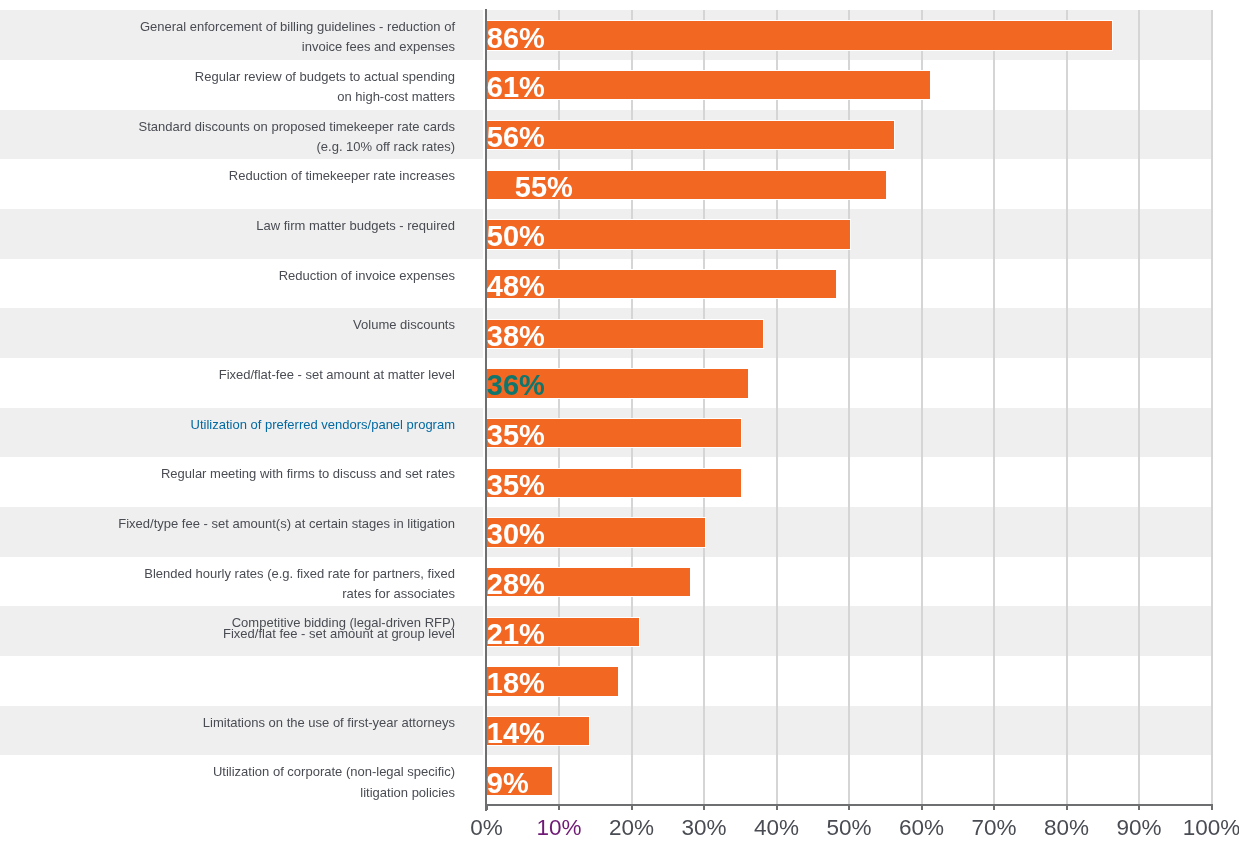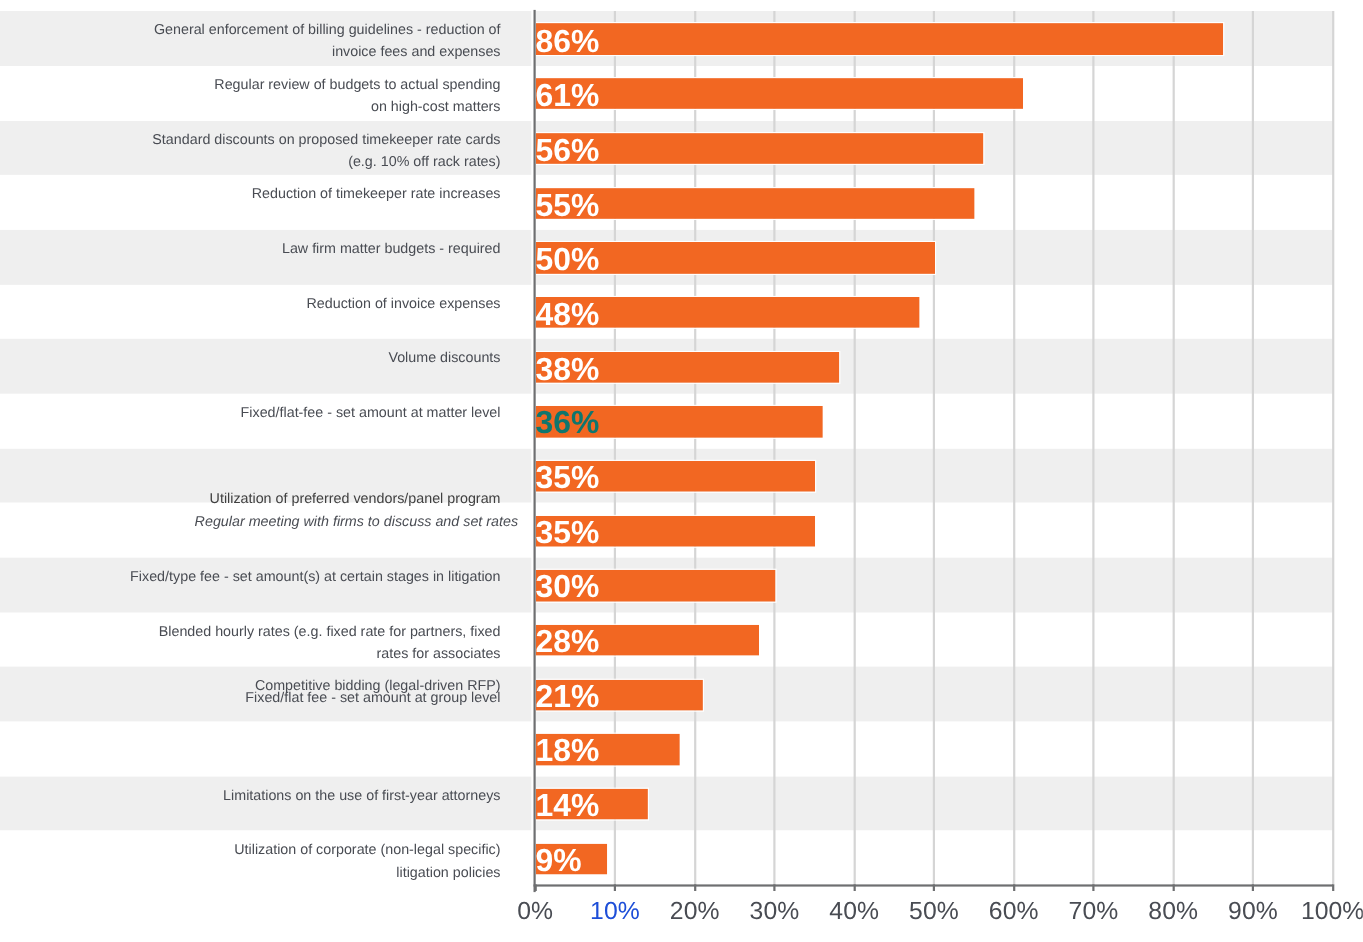--- a/index.html
+++ b/index.html
@@ -78,38 +78,38 @@
     </div>
   <div id="labels">
       <div class="cat-label" style="left: 0px; width: 455px; top: 17.2px; color: rgb(73, 76, 83);"><div class="cat-line">General enforcement of billing guidelines - reduction of</div><div class="cat-line">invoice fees and expenses</div></div>
       <div class="cat-label" style="left: 0px; width: 455px; top: 66.8812px; color: rgb(73, 76, 83);"><div class="cat-line">Regular review of budgets to actual spending</div><div class="cat-line">on high-cost matters</div></div>
       <div class="cat-label" style="left: 0px; width: 455px; top: 116.562px; color: rgb(73, 76, 83);"><div class="cat-line">Standard discounts on proposed timekeeper rate cards</div><div class="cat-line">(e.g. 10% off rack rates)</div></div>
       <div class="cat-label" style="left: 0px; width: 455px; top: 166.244px; color: rgb(73, 76, 83);"><div class="cat-line">Reduction of timekeeper rate increases</div></div>
       <div class="cat-label" style="left: 0px; width: 455px; top: 215.925px; color: rgb(73, 76, 83);"><div class="cat-line">Law firm matter budgets - required</div></div>
       <div class="cat-label" style="left: 0px; width: 455px; top: 265.606px; color: rgb(73, 76, 83);"><div class="cat-line">Reduction of invoice expenses</div></div>
       <div class="cat-label" style="left: 0px; width: 455px; top: 315.287px; color: rgb(73, 76, 83);"><div class="cat-line">Volume discounts</div></div>
       <div class="cat-label" style="left: 0px; width: 455px; top: 364.969px; color: rgb(73, 76, 83);"><div class="cat-line">Fixed/flat-fee - set amount at matter level</div></div>
-      <div class="cat-label" style="left: 0px; width: 455px; top: 414.65px; color: #404040; margin-top: 28px;"><div class="cat-line">Utilization of preferred vendors/panel program</div></div>
-      <div class="cat-label" style="left: 16px; width: 455px; top: 464.331px; color: rgb(73, 76, 83); font-style: italic;"><div class="cat-line">Regular meeting with firms to discuss and set rates</div></div>
+      <div class="cat-label" style="left: 0px; width: 455px; top: 414.65px; color: #0369a1;"><div class="cat-line">Utilization of preferred vendors/panel program</div></div>
+      <div class="cat-label" style="left: 0px; width: 455px; top: 464.331px; color: rgb(73, 76, 83);"><div class="cat-line">Regular meeting with firms to discuss and set rates</div></div>
       <div class="cat-label" style="left: 0px; width: 455px; top: 514.013px; color: rgb(73, 76, 83);"><div class="cat-line">Fixed/type fee - set amount(s) at certain stages in litigation</div></div>
       <div class="cat-label" style="left: 0px; width: 455px; top: 563.694px; color: rgb(73, 76, 83);"><div class="cat-line">Blended hourly rates (e.g. fixed rate for partners, fixed</div><div class="cat-line">rates for associates</div></div>
       <div class="cat-label" style="left: 0px; width: 455px; top: 613.375px; color: rgb(73, 76, 83);"><div class="cat-line">Competitive bidding (legal-driven RFP)</div></div>
       <div class="cat-label" style="left: 0px; width: 455px; top: 624px; color: rgb(73, 76, 83);"><div class="cat-line">Fixed/flat fee - set amount at group level</div></div>
       <div class="cat-label" style="left: 0px; width: 455px; top: 712.737px; color: rgb(73, 76, 83);"><div class="cat-line">Limitations on the use of first-year attorneys</div></div>
       <div class="cat-label" style="left: 0px; width: 455px; top: 762.419px; color: rgb(73, 76, 83);"><div class="cat-line">Utilization of corporate (non-legal specific)</div><div class="cat-line">litigation policies</div></div>
     </div>
   <div id="bars">
       <div class="bar" style="left: 486.8px; top: 21.4906px; width: 624.79px; height: 28.3px; background: rgb(242, 103, 34);"></div>
       <div class="bar-value" style="left: 486.8px; width: 616.29px; top: 23.5406px; height: 28.3px; color: rgb(255, 255, 255);">86%</div>
       <div class="bar" style="left: 486.8px; top: 71.1719px; width: 443.165px; height: 28.3px; background: rgb(242, 103, 34);"></div>
       <div class="bar-value" style="left: 486.8px; width: 434.665px; top: 73.2219px; height: 28.3px; color: rgb(255, 255, 255);">61%</div>
       <div class="bar" style="left: 486.8px; top: 120.853px; width: 406.84px; height: 28.3px; background: rgb(242, 103, 34);"></div>
       <div class="bar-value" style="left: 486.8px; width: 398.34px; top: 122.903px; height: 28.3px; color: rgb(255, 255, 255);">56%</div>
       <div class="bar" style="left: 486.8px; top: 170.534px; width: 399.575px; height: 28.3px; background: rgb(242, 103, 34);"></div>
-      <div class="bar-value" style="left: 486.8px; width: 391.075px; top: 172.584px; height: 28.3px; color: rgb(255, 255, 255);">55%</div>
+      <div class="bar-value" style="left: 486.8px; width: 391.075px; top: 172.584px; height: 28.3px; color: rgb(255, 255, 255); padding-left: 28px;">55%</div>
       <div class="bar" style="left: 486.8px; top: 220.216px; width: 363.25px; height: 28.3px; background: rgb(242, 103, 34);"></div>
       <div class="bar-value" style="left: 486.8px; width: 354.75px; top: 222.266px; height: 28.3px; color: rgb(255, 255, 255);">50%</div>
       <div class="bar" style="left: 486.8px; top: 269.897px; width: 348.72px; height: 28.3px; background: rgb(242, 103, 34);"></div>
       <div class="bar-value" style="left: 486.8px; width: 340.22px; top: 271.947px; height: 28.3px; color: rgb(255, 255, 255);">48%</div>
       <div class="bar" style="left: 486.8px; top: 319.578px; width: 276.07px; height: 28.3px; background: rgb(242, 103, 34);"></div>
       <div class="bar-value" style="left: 486.8px; width: 267.57px; top: 321.628px; height: 28.3px; color: rgb(255, 255, 255);">38%</div>
       <div class="bar" style="left: 486.8px; top: 369.259px; width: 261.54px; height: 28.3px; background: rgb(242, 103, 34);"></div>
       <div class="bar-value" style="left: 486.8px; width: 253.04px; top: 371.309px; height: 28.3px; color: #0f766e;">36%</div>
       <div class="bar" style="left: 486.8px; top: 418.941px; width: 254.275px; height: 28.3px; background: rgb(242, 103, 34);"></div>
       <div class="bar-value" style="left: 486.8px; width: 245.775px; top: 420.991px; height: 28.3px; color: rgb(255, 255, 255);">35%</div>
@@ -138,21 +138,21 @@
       <div class="tick" style="left: 775.5px; top: 804.1px; width: 2px; height: 6px; background: rgb(110, 111, 113);"></div>
       <div class="tick" style="left: 848px; top: 804.1px; width: 2px; height: 6px; background: rgb(110, 111, 113);"></div>
       <div class="tick" style="left: 920.5px; top: 804.1px; width: 2px; height: 6px; background: rgb(110, 111, 113);"></div>
       <div class="tick" style="left: 993px; top: 804.1px; width: 2px; height: 6px; background: rgb(110, 111, 113);"></div>
       <div class="tick" style="left: 1065.5px; top: 804.1px; width: 2px; height: 6px; background: rgb(110, 111, 113);"></div>
       <div class="tick" style="left: 1138px; top: 804.1px; width: 2px; height: 6px; background: rgb(110, 111, 113);"></div>
       <div class="tick" style="left: 1210.5px; top: 804.1px; width: 2px; height: 6px; background: rgb(110, 111, 113);"></div>
     </div>
   <div id="ticklabels">
       <div class="tick-label" style="left: 436.5px; width: 100px; top: 816px; color: rgb(73, 76, 83);">0%</div>
-      <div class="tick-label" style="left: 509px; width: 100px; top: 816px; color: #1d4ed8;">10%</div>
+      <div class="tick-label" style="left: 509px; width: 100px; top: 816px; color: #701a75;">10%</div>
       <div class="tick-label" style="left: 581.5px; width: 100px; top: 816px; color: rgb(73, 76, 83);">20%</div>
       <div class="tick-label" style="left: 654px; width: 100px; top: 816px; color: rgb(73, 76, 83);">30%</div>
       <div class="tick-label" style="left: 726.5px; width: 100px; top: 816px; color: rgb(73, 76, 83);">40%</div>
       <div class="tick-label" style="left: 799px; width: 100px; top: 816px; color: rgb(73, 76, 83);">50%</div>
       <div class="tick-label" style="left: 871.5px; width: 100px; top: 816px; color: rgb(73, 76, 83);">60%</div>
       <div class="tick-label" style="left: 944px; width: 100px; top: 816px; color: rgb(73, 76, 83);">70%</div>
       <div class="tick-label" style="left: 1016.5px; width: 100px; top: 816px; color: rgb(73, 76, 83);">80%</div>
       <div class="tick-label" style="left: 1089px; width: 100px; top: 816px; color: rgb(73, 76, 83);">90%</div>
       <div class="tick-label" style="left: 1161.5px; width: 100px; top: 816px; color: rgb(73, 76, 83);">100%</div>
     </div>

